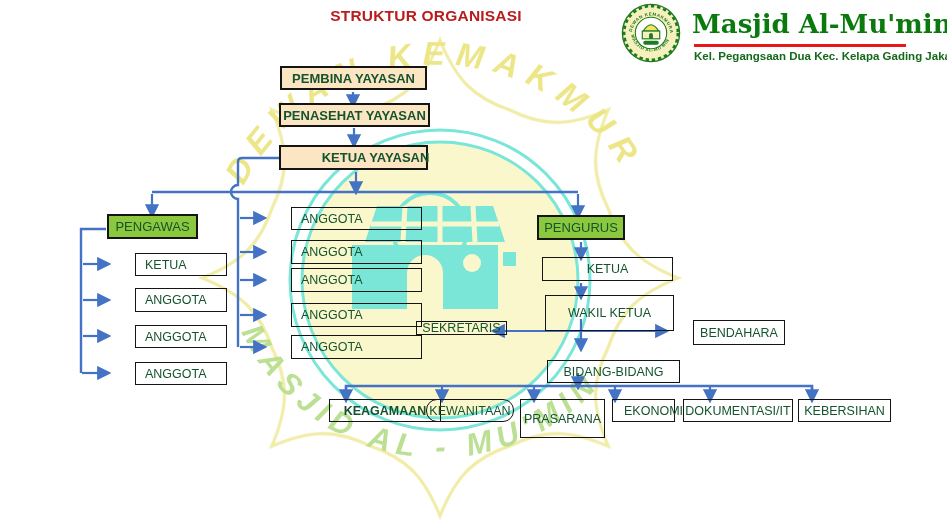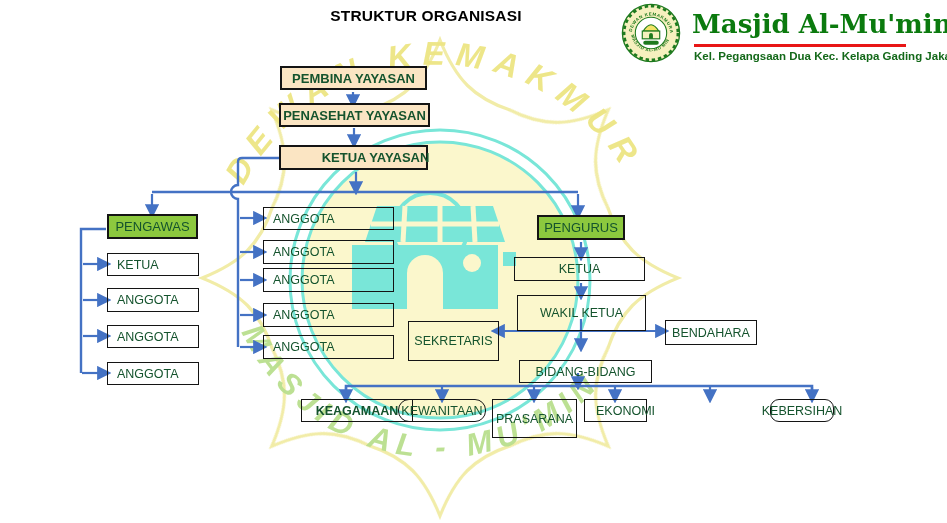--- a/index.html
+++ b/index.html
@@ -8,40 +8,40 @@
   #stage *{box-sizing:border-box;}
 
   
   .layer{position:absolute;left:0;top:0;width:947px;height:523px;}
   #watermark{z-index:0;}
   #wires{z-index:1;}
   .node,.hdr,.logo{z-index:2;}
 
   
   #title{position:absolute;left:126px;top:6px;width:600px;text-align:center;
-         color:#000000;font-weight:700;font-size:15.5px;line-height:20px;letter-spacing:.2px;}
+         color:#b91c1c;font-weight:700;font-size:15.5px;line-height:20px;letter-spacing:.2px;}
 
   
   #logo{position:absolute;left:618px;top:2px;width:327px;height:62px;}
   #emblem{position:absolute;left:2px;top:0px;width:62px;height:62px;}
   #logo-name{position:absolute;left:74px;top:4px;width:250px;height:36px;
              font-family:"DejaVu Serif",serif;font-weight:700;font-size:26px;line-height:36px;
              color:#0b7a0e;white-space:nowrap;}
   #logo-rule{position:absolute;left:76px;top:42px;width:212px;height:3px;background:#e81616;}
   #logo-tagline{position:absolute;left:76px;top:48px;width:250px;
                 font-size:11.5px;font-weight:700;color:#14691a;white-space:nowrap;}
 
   
   .node{position:absolute;border:2px solid #141414;background:transparent;
         display:flex;align-items:center;justify-content:center;
         font-size:12.5px;color:#14532d;white-space:nowrap;}
   .node.cream{background:#fbe5c3;font-weight:700;font-size:13px;}
   .node.green{background:#8cc83e;font-size:13px;}
   .node.left{justify-content:flex-start;padding-left:9px;}
-  .node.thin{border-width:1.6px;}
+  .node.thin{border-width:1.6px;margin-left:28px;}
 </style>
 </head>
 <body>
 
 <div id="stage">
 
   <svg id="watermark" class="layer" viewBox="0 0 947 523" aria-hidden="true">
 
     <g stroke="#f0ea9e" stroke-width="3.2" fill="none" opacity="0.9">
       <g transform="translate(440,278)">
@@ -178,23 +178,24 @@
 
   <div class="node left thin" style="left:263px;top:207px;width:131px;height:23px;">ANGGOTA</div>
   <div class="node left thin" style="left:263px;top:240px;width:131px;height:24px;">ANGGOTA</div>
   <div class="node left thin" style="left:263px;top:268px;width:131px;height:24px;">ANGGOTA</div>
   <div class="node left thin" style="left:263px;top:303px;width:131px;height:24px;">ANGGOTA</div>
   <div class="node left thin" style="left:263px;top:335px;width:131px;height:24px;">ANGGOTA</div>
 
   <div class="node green" style="left:537px;top:215px;width:88px;height:25px;">PENGURUS</div>
   <div class="node thin" style="left:514px;top:257px;width:131px;height:24px;">KETUA</div>
   <div class="node thin" style="left:517px;top:295px;width:129px;height:36px;text-align:right;">WAKIL KETUA</div>
-  <div class="node thin" style="left:408px;top:321px;width:91px;height:40px;">SEKRETARIS</div>
+  <div class="node thin" style="left:388px;top:321px;width:91px;height:14px;">SEKRETARIS</div>
   <div class="node thin" style="left:665px;top:320px;width:92px;height:25px;">BENDAHARA</div>
   <div class="node thin" style="left:519px;top:360px;width:133px;height:23px;">BIDANG-BIDANG</div>
 
   <div class="node thin" style="left:301px;top:399px;width:112px;height:23px;font-weight:bold;">KEAGAMAAN</div>
   <div class="node thin" style="left:398px;top:399px;width:88px;height:23px;border-radius:11px;">KEWANITAAN</div>
   <div class="node thin" style="left:492px;top:399px;width:85px;height:39px;">PRASARANA</div>
   <div class="node thin" style="left:584px;top:399px;width:63px;height:23px;padding-left:20px;">EKONOMI</div>
-  <div class="node thin" style="left:770px;top:399px;width:64px;height:23px;border-radius:9px;">KEBERSIHAN</div>
+  <div class="node thin" style="left:655px;top:399px;width:110px;height:23px;">DOKUMENTASI/IT</div>
+  <div class="node thin" style="left:770px;top:399px;width:93px;height:23px;">KEBERSIHAN</div>
 
 </div>
 
 </body></html>

